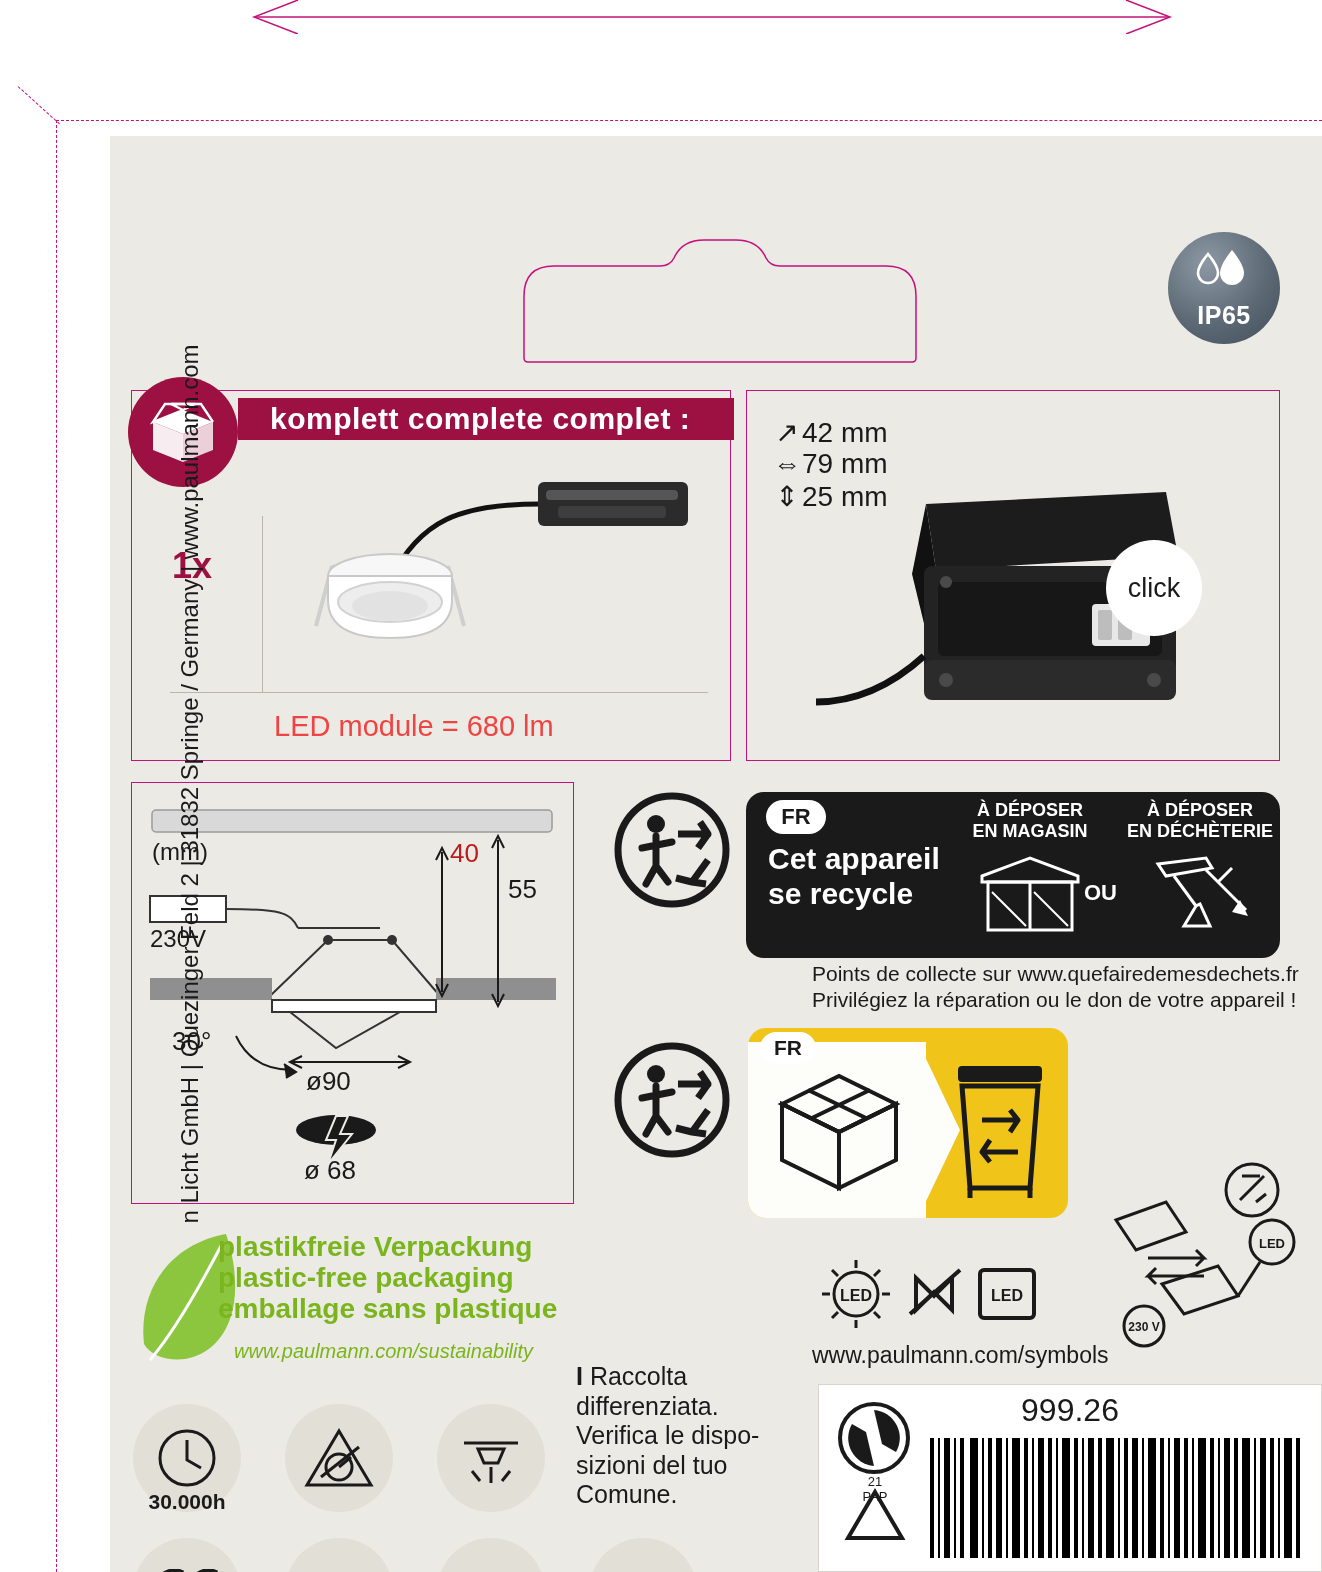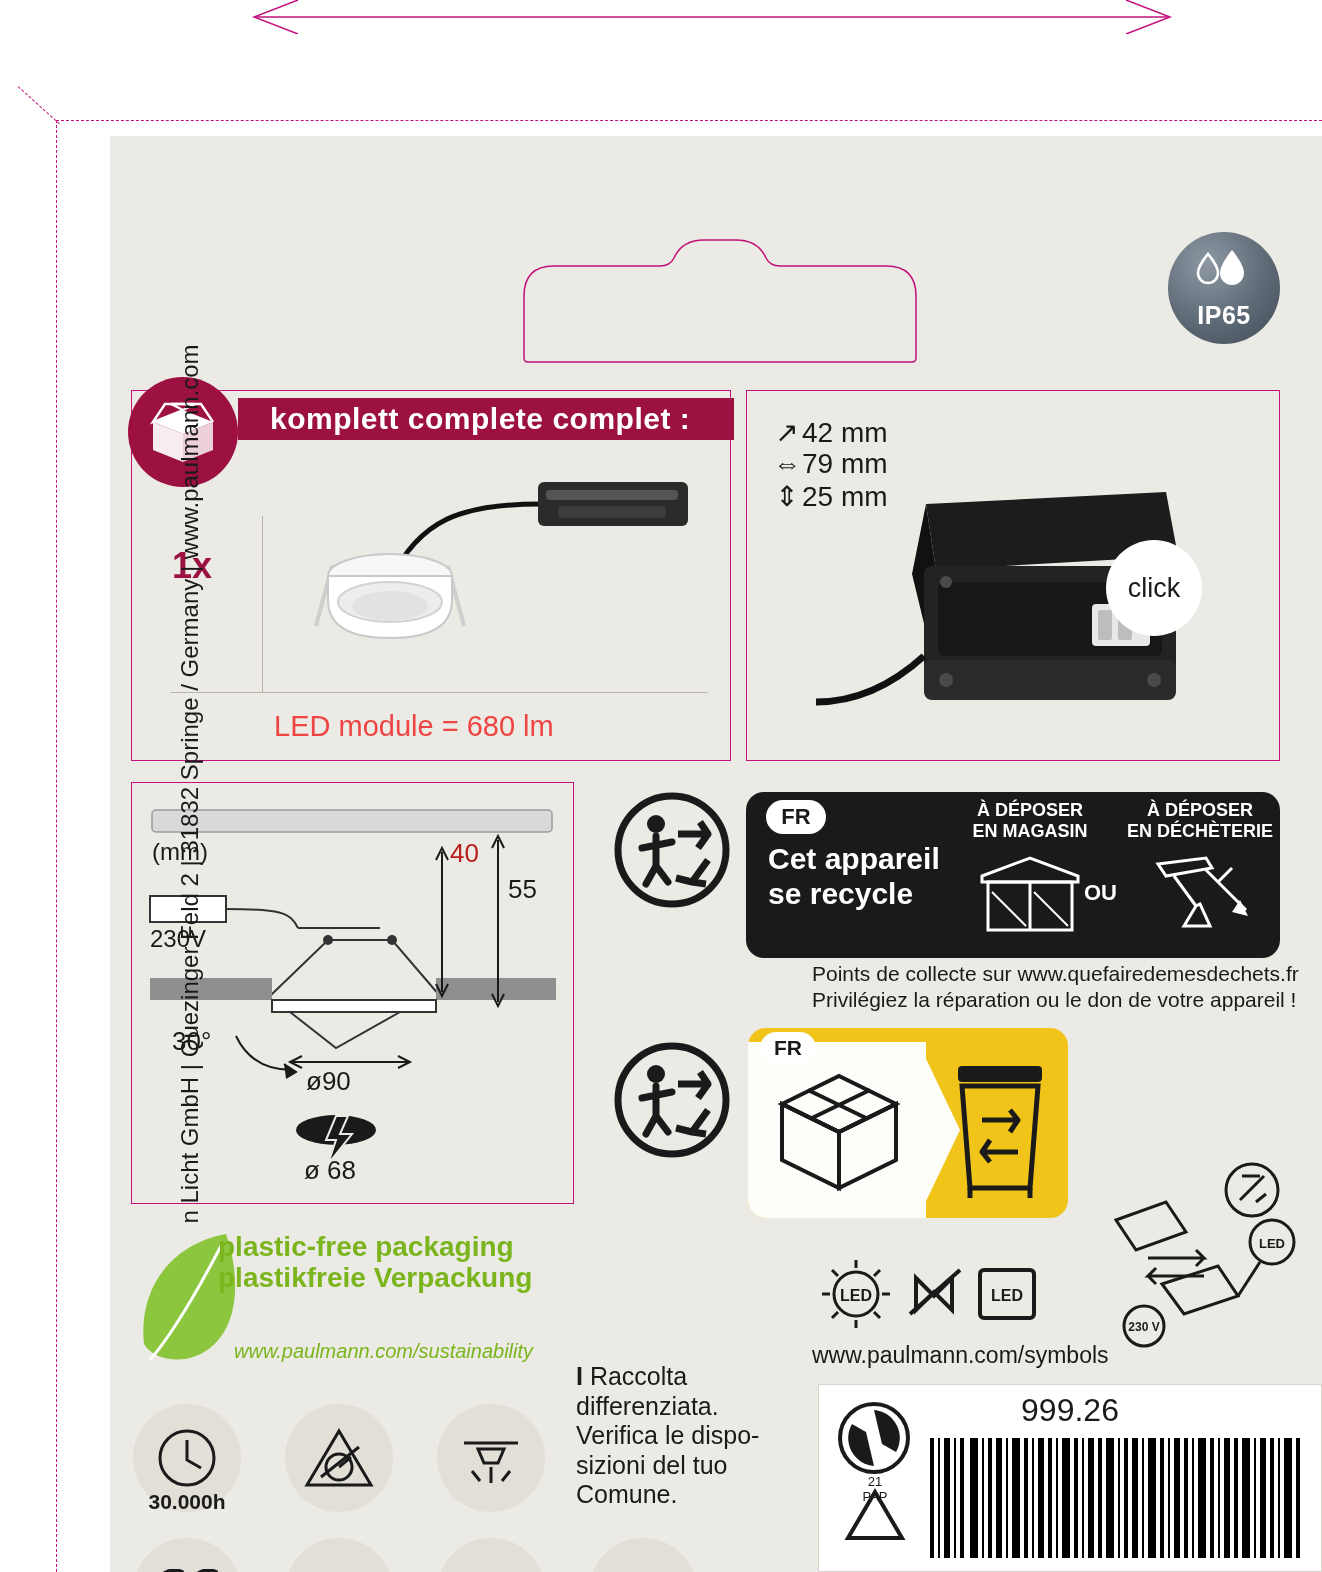--- a/index.html
+++ b/index.html
@@ -316,22 +316,23 @@
 <div id="n55">55</div>
 <div id="deg30">30°</div>
 <div id="d90">ø90</div>
 <div id="d68">ø   68</div>
 
 <svg id="plasticfree" viewBox="0 0 450 140">
   <path d="M96,6 C40,16 8,62 14,116 C22,130 46,136 66,128 C110,110 112,52 96,6 Z" fill="#8cc63e"></path>
   <path d="M20,132 C44,104 68,62 92,16" fill="none" stroke="#ffffff" stroke-width="3"></path>
 </svg>
 <div id="pf-text">
+  <div>plastikfreie Verpackung</div>
   <div>plastic-free packaging</div>
-  <div>plastikfreie Verpackung</div>
+  <div>emballage sans plastique</div>
 </div>
 <div id="pf-url">www.paulmann.com/sustainability</div>
 
 <div class="icircle" id="ic1">
   <svg width="64" height="64" viewBox="0 0 64 64">
     <circle cx="32" cy="32" r="27" fill="none" stroke="#1a1a1a" stroke-width="3"></circle>
     <path d="M32,14 L32,34 L46,42" fill="none" stroke="#1a1a1a" stroke-width="3"></path>
   </svg>
 </div>
 <div id="hours">30.000h</div>

